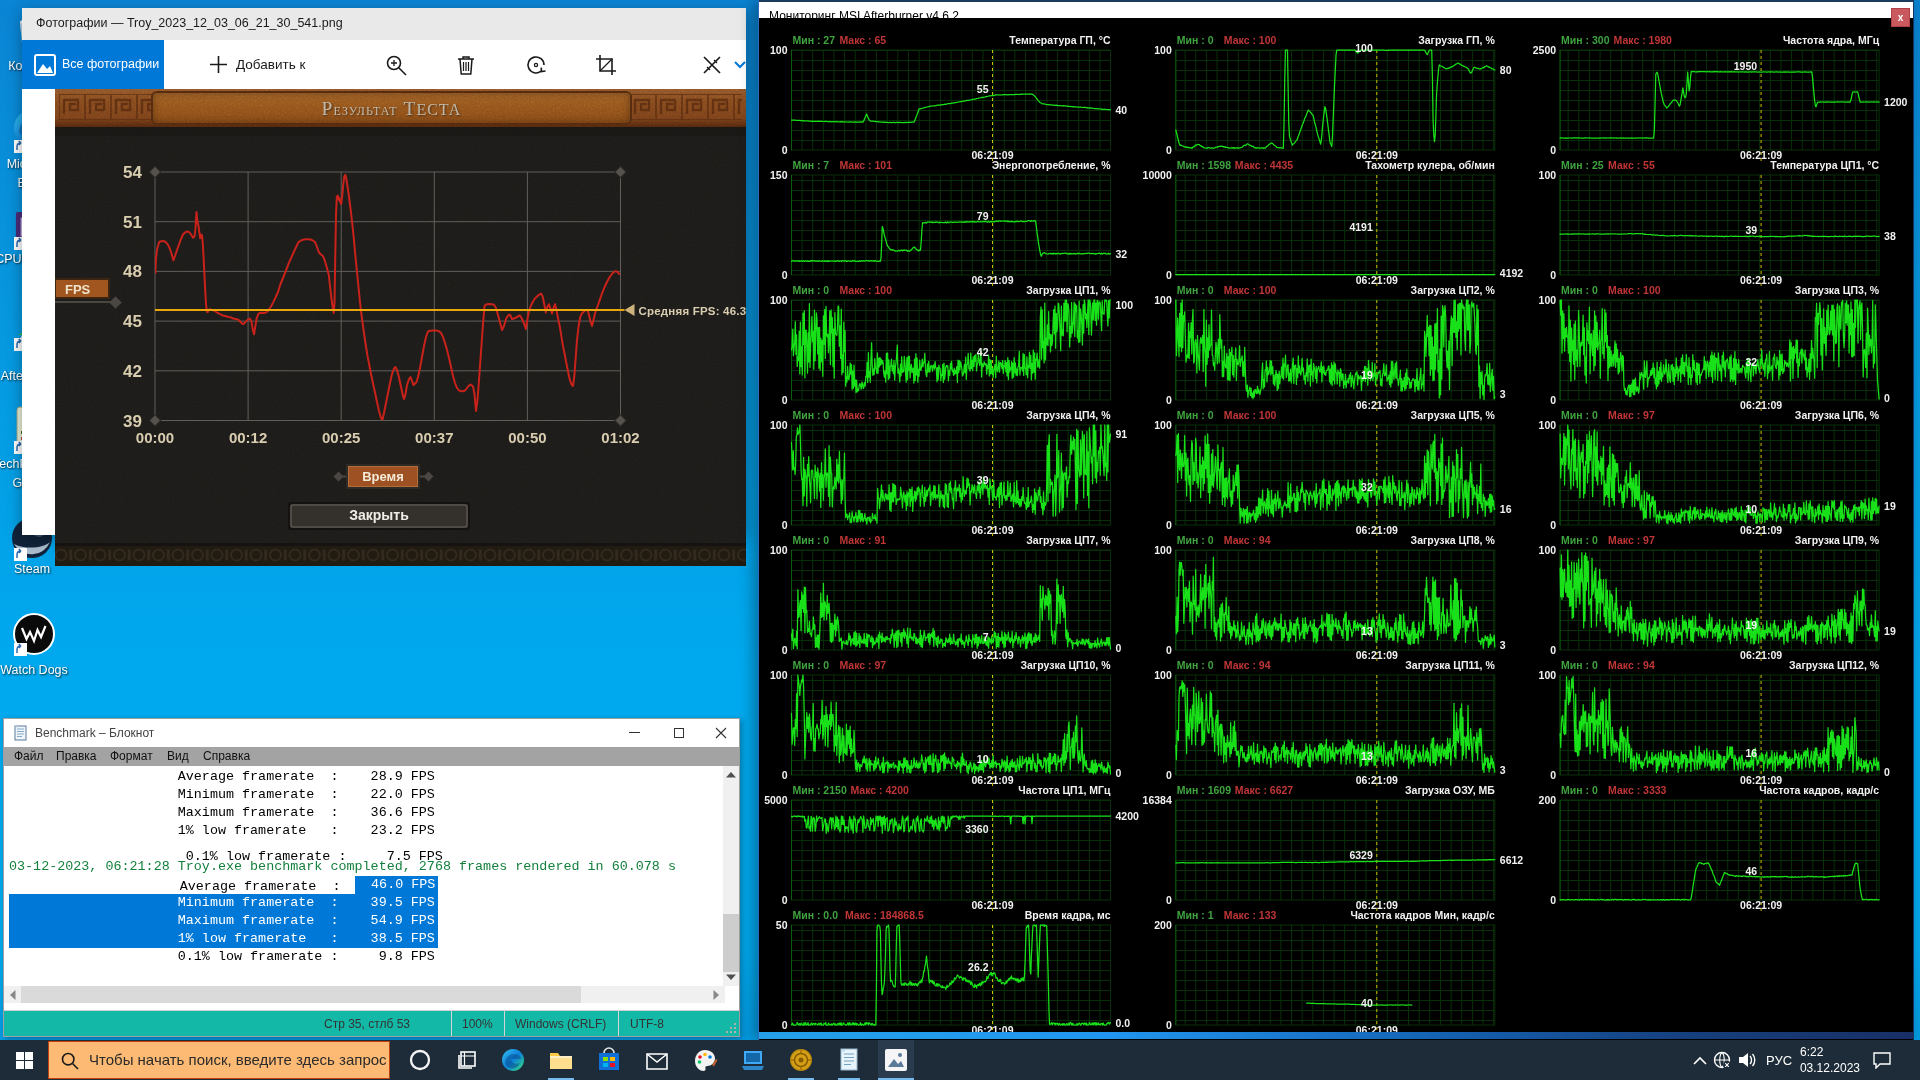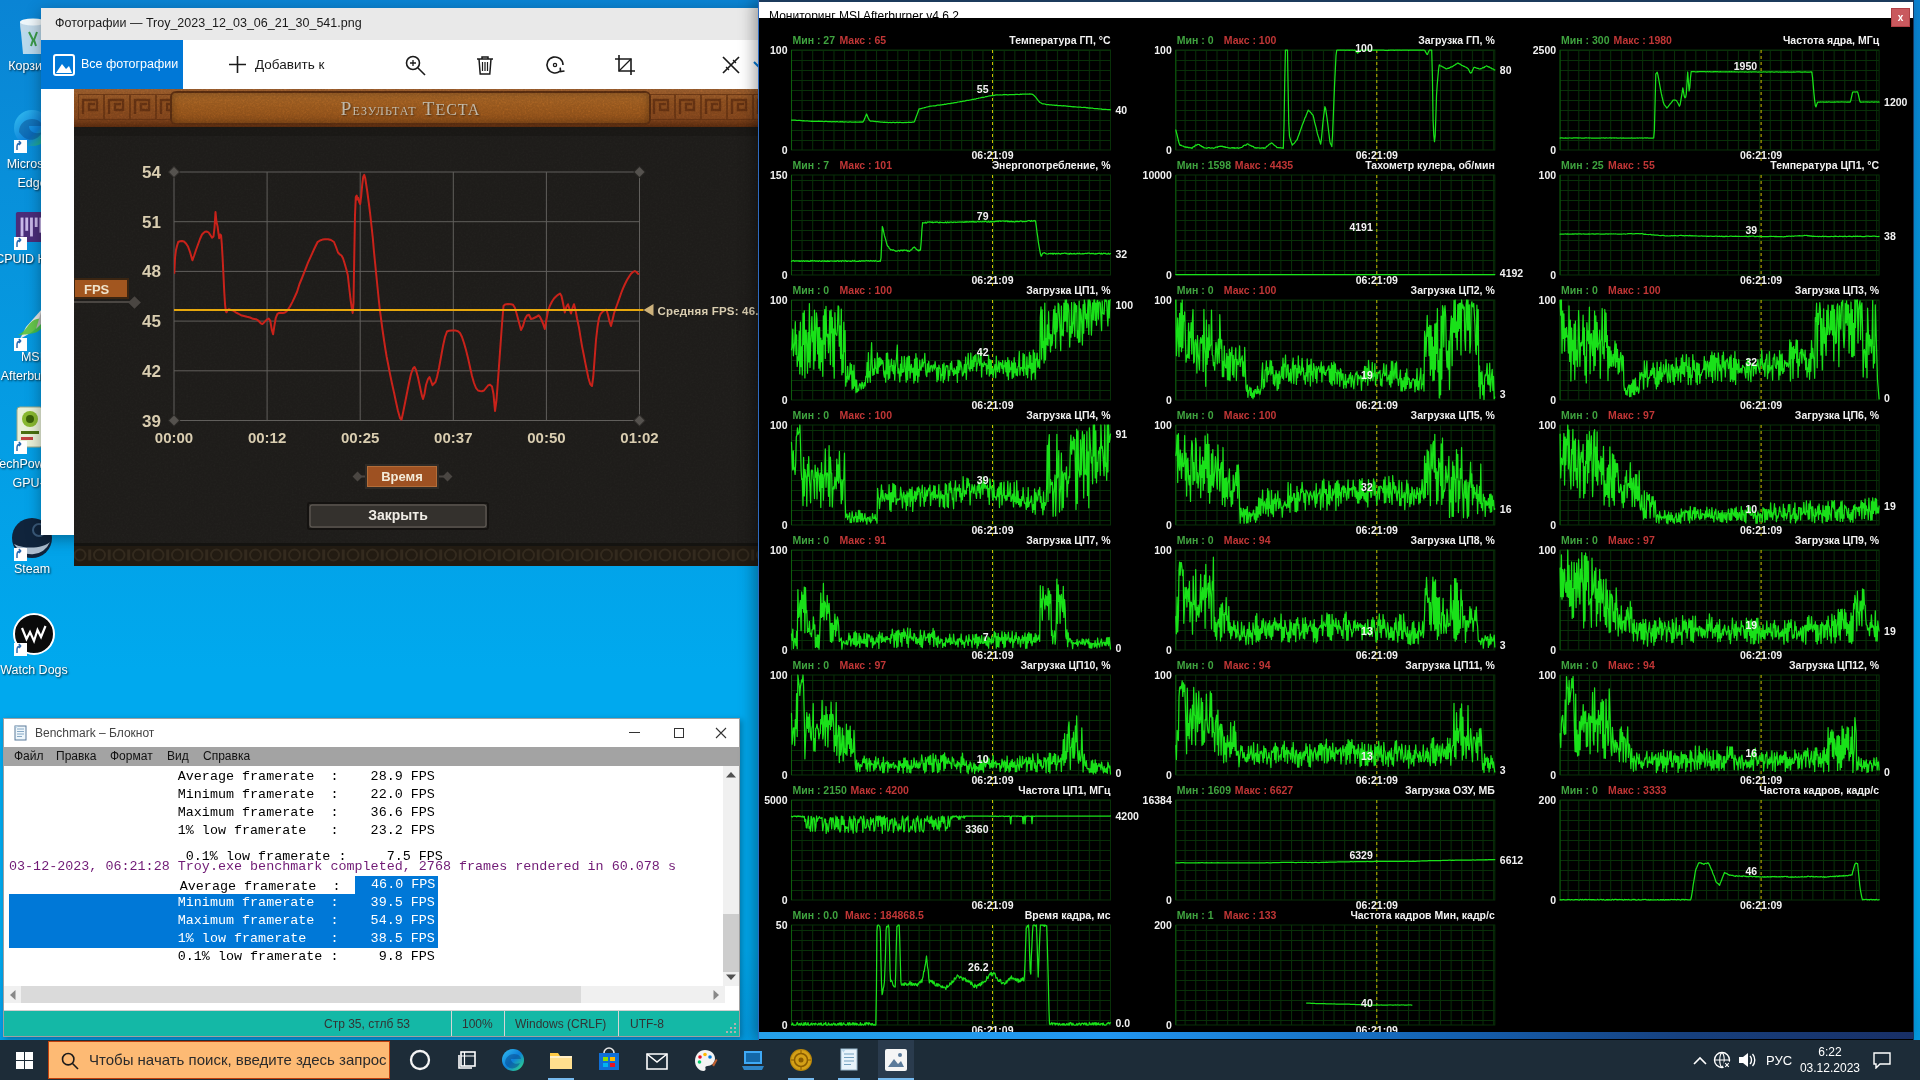--- a/index.html
+++ b/index.html
@@ -75,21 +75,21 @@
     <path d="M3 10V6.5C3 4.5 4.5 3 7 3M7 3L4.8 1M7 3L4.8 5" stroke="#2a6ab0" stroke-width="1.5" fill="none"></path>
   </svg>
 <svg width="13" height="13" viewBox="0 0 13 13" style="position:absolute;left:14px;top:548px">
     <rect x="0" y="0" width="13" height="13" fill="#fff"></rect>
     <path d="M3 10V6.5C3 4.5 4.5 3 7 3M7 3L4.8 1M7 3L4.8 5" stroke="#2a6ab0" stroke-width="1.5" fill="none"></path>
   </svg>
 <svg width="13" height="13" viewBox="0 0 13 13" style="position:absolute;left:14px;top:643px">
     <rect x="0" y="0" width="13" height="13" fill="#fff"></rect>
     <path d="M3 10V6.5C3 4.5 4.5 3 7 3M7 3L4.8 1M7 3L4.8 5" stroke="#2a6ab0" stroke-width="1.5" fill="none"></path>
   </svg>
-<div style="position:absolute;left:41px;top:8px;width:724px;height:527px;background:#fff;box-shadow:0 4px 14px rgba(0,0,0,0.35)">
+<div style="position:absolute;left:22px;top:8px;width:724px;height:527px;background:#fff;box-shadow:0 4px 14px rgba(0,0,0,0.35)">
     <div style="position:absolute;left:0;top:0;width:100%;height:32px;background:#e9e9e9">
       <div style="position:absolute;left:14px;top:8px;font:12.5px 'Liberation Sans',sans-serif;color:#1a1a1a">Фотографии — Troy_2023_12_03_06_21_30_541.png</div>
     </div>
     <div style="position:absolute;left:0;top:32px;width:100%;height:49px;background:#fff">
       <div style="position:absolute;left:0;top:0;width:142px;height:49px;background:#0078d7">
         <svg width="22" height="22" viewBox="0 0 22 22" style="position:absolute;left:12px;top:14px">
           <rect x="1" y="1" width="20" height="20" rx="2" fill="none" stroke="#fff" stroke-width="2"></rect>
           <path d="M3 19 L9 10 L13 15 L16 12 L19 19 Z" fill="#fff"></path>
         </svg>
         <div style="position:absolute;left:40px;top:17px;white-space:nowrap;font:12.5px 'Liberation Sans',sans-serif;color:#fff">Все фотографии</div>
@@ -304,21 +304,21 @@
       <div style="position:absolute;left:106px;top:2px;font:12px 'Liberation Sans',sans-serif;color:#111">Формат</div>
       <div style="position:absolute;left:163px;top:2px;font:12px 'Liberation Sans',sans-serif;color:#111">Вид</div>
       <div style="position:absolute;left:199px;top:2px;font:12px 'Liberation Sans',sans-serif;color:#111">Справка</div>
     </div>
     <div style="position:absolute;left:0;top:47px;width:721px;height:220px;background:#fff;overflow:hidden">
       <pre style="position:absolute;left:5px;top:2px;margin:0;font:13.4px 'Liberation Mono',monospace;line-height:18px;color:#000">                     Average framerate  :    28.9 FPS</pre>
       <pre style="position:absolute;left:5px;top:20px;margin:0;font:13.4px 'Liberation Mono',monospace;line-height:18px;color:#000">                     Minimum framerate  :    22.0 FPS</pre>
       <pre style="position:absolute;left:5px;top:38px;margin:0;font:13.4px 'Liberation Mono',monospace;line-height:18px;color:#000">                     Maximum framerate  :    36.6 FPS</pre>
       <pre style="position:absolute;left:5px;top:56px;margin:0;font:13.4px 'Liberation Mono',monospace;line-height:18px;color:#000">                     1% low framerate   :    23.2 FPS</pre>
       <pre style="position:absolute;left:5px;top:74px;margin:8px;font:13.4px 'Liberation Mono',monospace;line-height:18px;color:#000">                     0.1% low framerate :     7.5 FPS</pre>
-      <pre style="position:absolute;left:5px;top:92px;margin:0;font:13.4px 'Liberation Mono',monospace;line-height:18px;color:#701a75">03-12-2023, 06:21:28 Troy.exe benchmark completed, 2768 frames rendered in 60.078 s</pre>
+      <pre style="position:absolute;left:5px;top:92px;margin:0;font:13.4px 'Liberation Mono',monospace;line-height:18px;color:#15803d">03-12-2023, 06:21:28 Troy.exe benchmark completed, 2768 frames rendered in 60.078 s</pre>
       <div style="position:absolute;left:351px;top:110px;width:83px;height:18px;background:#0078d7"></div>
       <pre style="position:absolute;left:5px;top:110px;margin:2px;font:13.4px 'Liberation Mono',monospace;line-height:18px;color:#000">                     Average framerate  :  </pre>
       <pre style="position:absolute;left:351px;top:110px;margin:0;font:13.4px 'Liberation Mono',monospace;line-height:18px;color:#fff">  46.0 FPS</pre>
       <div style="position:absolute;left:5px;top:128px;width:429px;height:18px;background:#0078d7"></div>
       <pre style="position:absolute;left:5px;top:128px;margin:0;font:13.4px 'Liberation Mono',monospace;line-height:18px;color:#fff">                     Minimum framerate  :    39.5 FPS</pre>
       <div style="position:absolute;left:5px;top:146px;width:429px;height:18px;background:#0078d7"></div>
       <pre style="position:absolute;left:5px;top:146px;margin:0;font:13.4px 'Liberation Mono',monospace;line-height:18px;color:#fff">                     Maximum framerate  :    54.9 FPS</pre>
       <div style="position:absolute;left:5px;top:164px;width:429px;height:18px;background:#0078d7"></div>
       <pre style="position:absolute;left:5px;top:164px;margin:0;font:13.4px 'Liberation Mono',monospace;line-height:18px;color:#fff">                     1% low framerate   :    38.5 FPS</pre>
       <pre style="position:absolute;left:5px;top:182px;margin:0;font:13.4px 'Liberation Mono',monospace;line-height:18px;color:#000">                     0.1% low framerate :     9.8 FPS</pre>
@@ -772,17 +772,17 @@
       <circle cx="10" cy="10" r="7.5" fill="none" stroke="#fff" stroke-width="1.4"></circle>
       <path d="M2.5 10h15M10 2.5c3 2.5 3 12.5 0 15M10 2.5c-3 2.5-3 12.5 0 15" fill="none" stroke="#fff" stroke-width="1.1"></path>
       <circle cx="15" cy="15" r="4" fill="#1d2c38"></circle>
       <path d="M12.5 15h5M15 12.5v5" stroke="#fff" stroke-width="1.1" transform="rotate(45 15 15)"></path>
     </svg>
     <svg width="20" height="18" viewBox="0 0 20 18" style="position:absolute;left:1737px;top:11px">
       <path d="M2 6h4l5-4v14l-5-4H2z" fill="#fff"></path>
       <path d="M13 5c2 2 2 6 0 8M15.5 3c3 3 3 9 0 12" fill="none" stroke="#fff" stroke-width="1.4"></path>
     </svg>
     <div style="position:absolute;left:1766px;top:13px;font:13px 'Liberation Sans',sans-serif;color:#fff">РУС</div>
-    <div style="position:absolute;left:1800px;top:5px;width:60px;text-align:center;font:12px 'Liberation Sans',sans-serif;color:#fff">6:22</div>
+    <div style="position:absolute;left:1800px;top:5px;width:60px;text-align:left;font:12px 'Liberation Sans',sans-serif;color:#fff">6:22</div>
     <div style="position:absolute;left:1790px;top:21px;width:70px;text-align:right;font:12px 'Liberation Sans',sans-serif;color:#fff">03.12.2023</div>
     <svg width="20" height="18" viewBox="0 0 20 18" style="position:absolute;left:1872px;top:11px">
       <path d="M2 2h16v11H8l-4 4v-4H2z" fill="none" stroke="#fff" stroke-width="1.4"></path>
     </svg>
   </div>
 </body></html>

